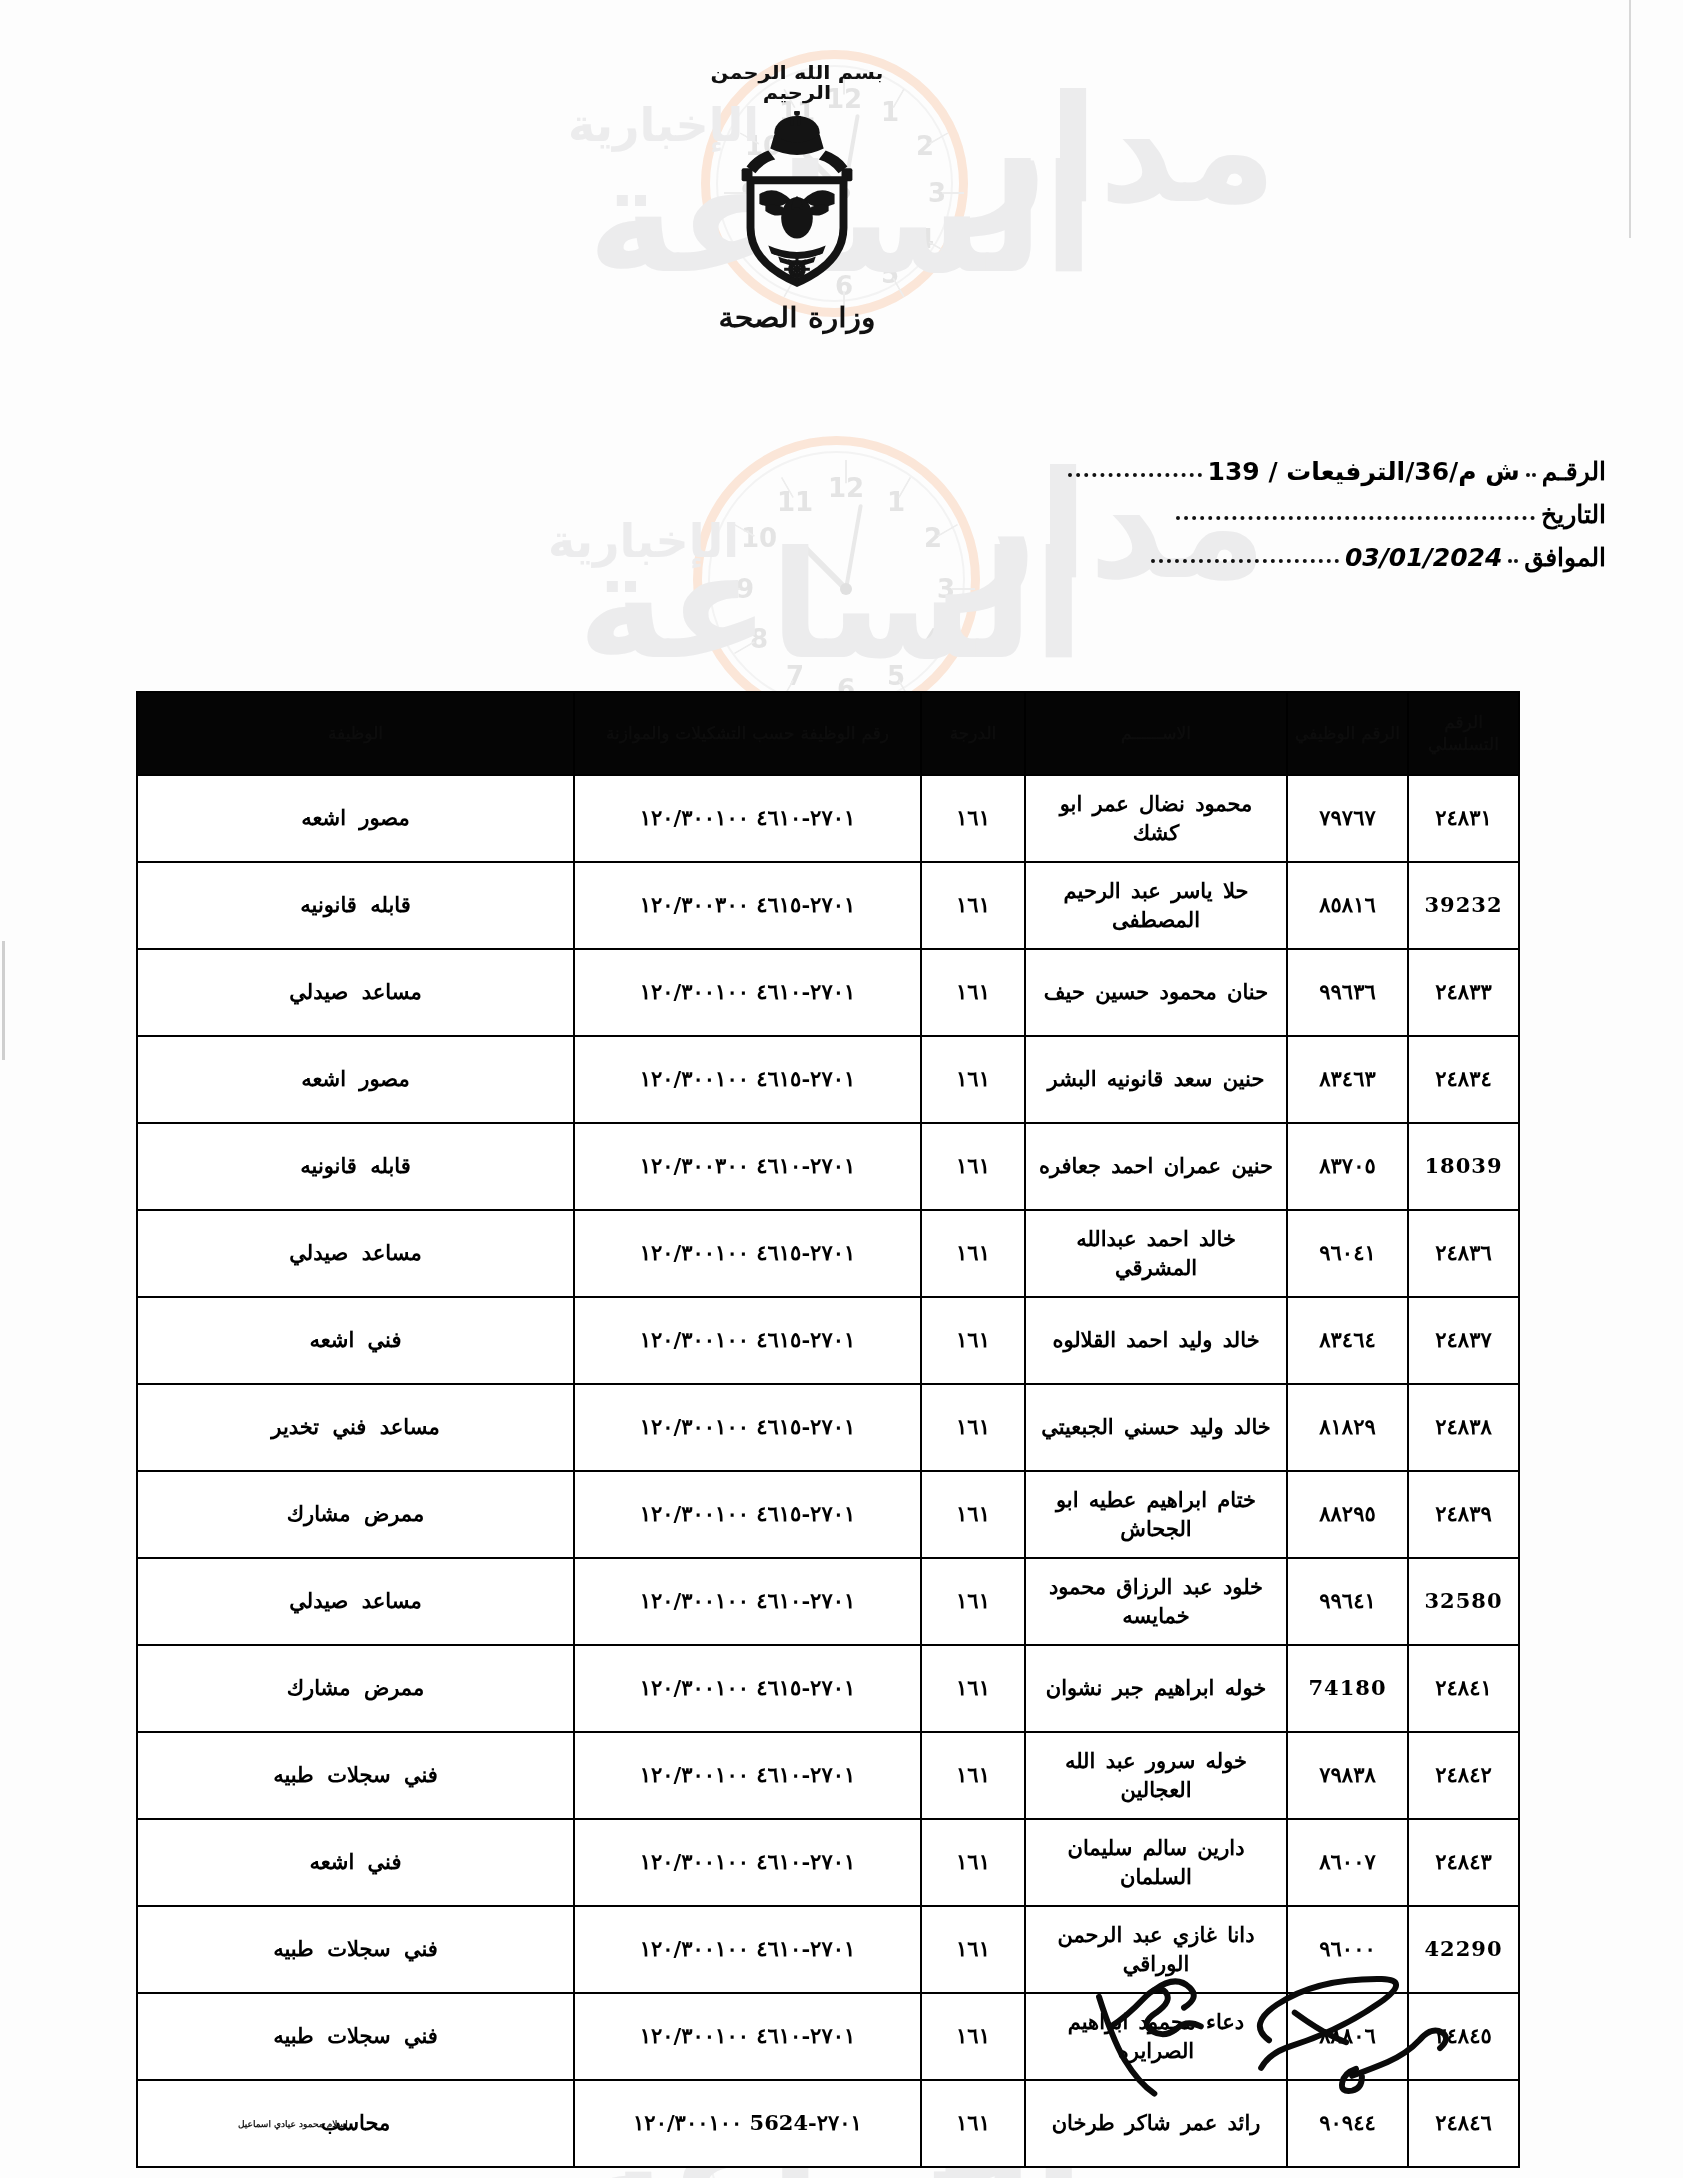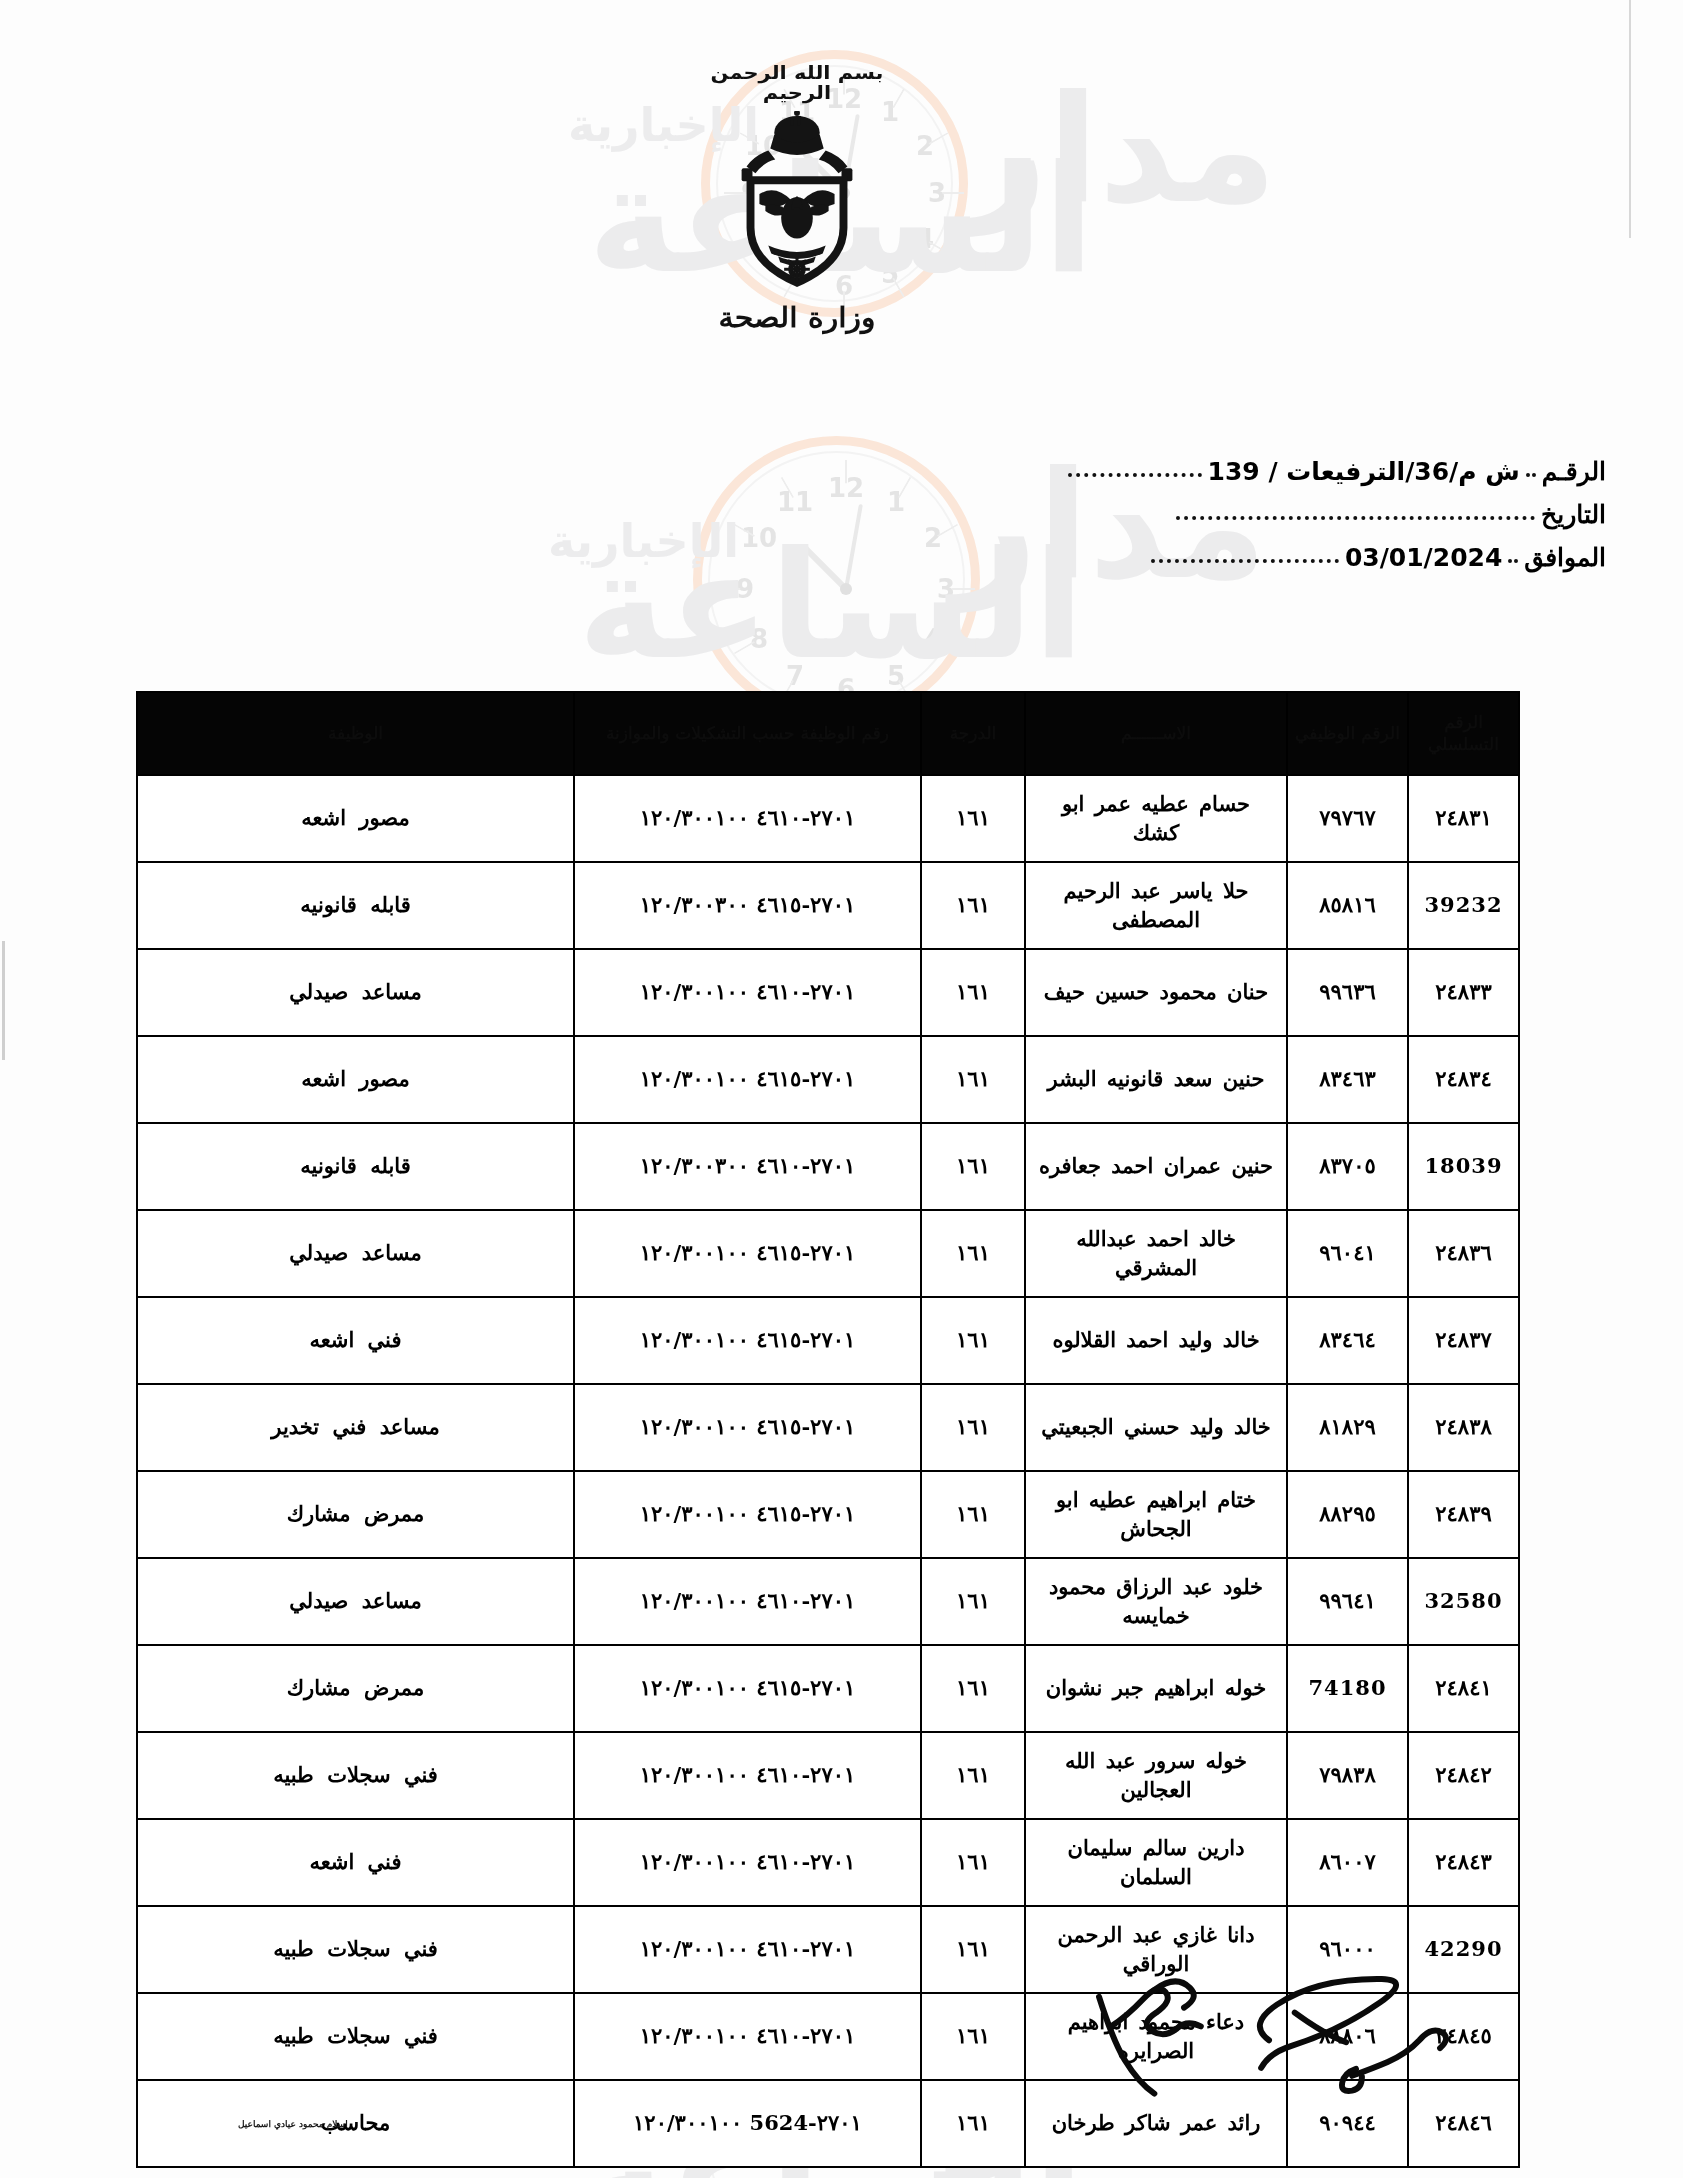--- a/index.html
+++ b/index.html
@@ -153,21 +153,21 @@
     margin: 0 6px 9px 6px;
     height: 1px;
     min-width: 10px;
   }
   .ref-value {
     flex: 0 0 auto;
     font-size: 25px;
     font-weight: 700;
     font-family: "DejaVu Sans", "Liberation Sans", sans-serif;
   }
-  .ref-value.num-ltr { direction: ltr; unicode-bidi: embed; }
+  .ref-value.num-ltr { direction: ltr; unicode-bidi: embed; font-style: italic; }
   .ref-dots-tail {
     flex: 0 0 134px;
     border-bottom: 4px dotted #111;
     margin: 0 6px 9px 0;
     height: 1px;
   }
   .ref-dots-tail.wide { flex: 0 0 188px; }
   .ref-row.empty .ref-dots { flex: 1 1 auto; }
 
   
@@ -540,21 +540,21 @@
           <th>الاســــــم</th>
           <th>الدرجة</th>
           <th>رقم الوظيفة حسب التشكيلات والموازنة</th>
           <th>الوظيفة</th>
         </tr>
       </thead>
       <tbody>
           <tr>
             <td class="c-seq">٢٤٨٣١</td>
             <td class="c-civil">٧٩٧٦٧</td>
-            <td class="c-name">حسام عطيه عمر ابو كشك</td>
+            <td class="c-name">محمود نضال عمر ابو كشك</td>
             <td class="c-grade">١٦١</td>
             <td class="c-pos">٢٧٠١-٤٦١٠ ١٢٠/٣٠٠١٠٠</td>
             <td class="c-title">مصور اشعه</td>
           </tr>
           <tr>
             <td class="c-seq">39232</td>
             <td class="c-civil">٨٥٨١٦</td>
             <td class="c-name">حلا ياسر عبد الرحيم المصطفى</td>
             <td class="c-grade">١٦١</td>
             <td class="c-pos">٢٧٠١-٤٦١٥ ١٢٠/٣٠٠٣٠٠</td>

